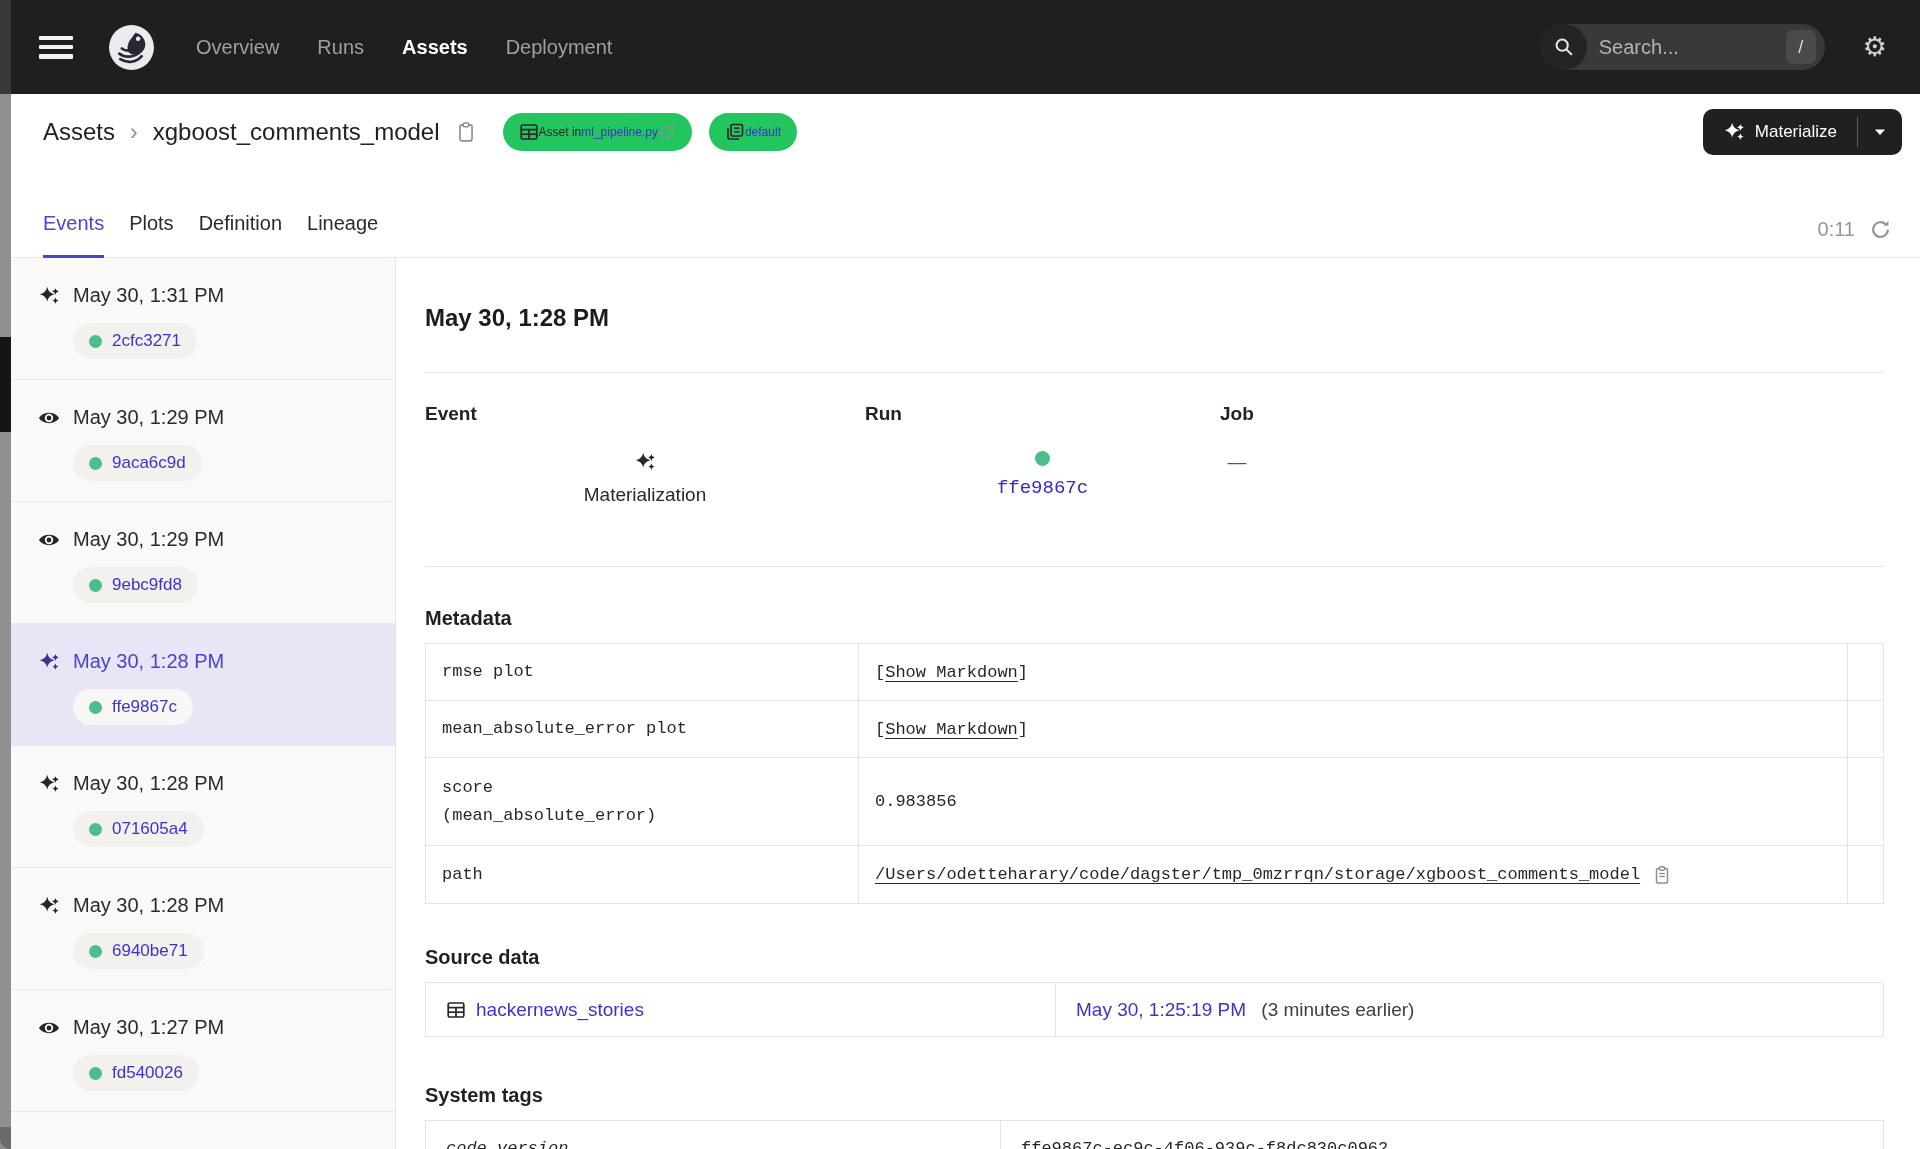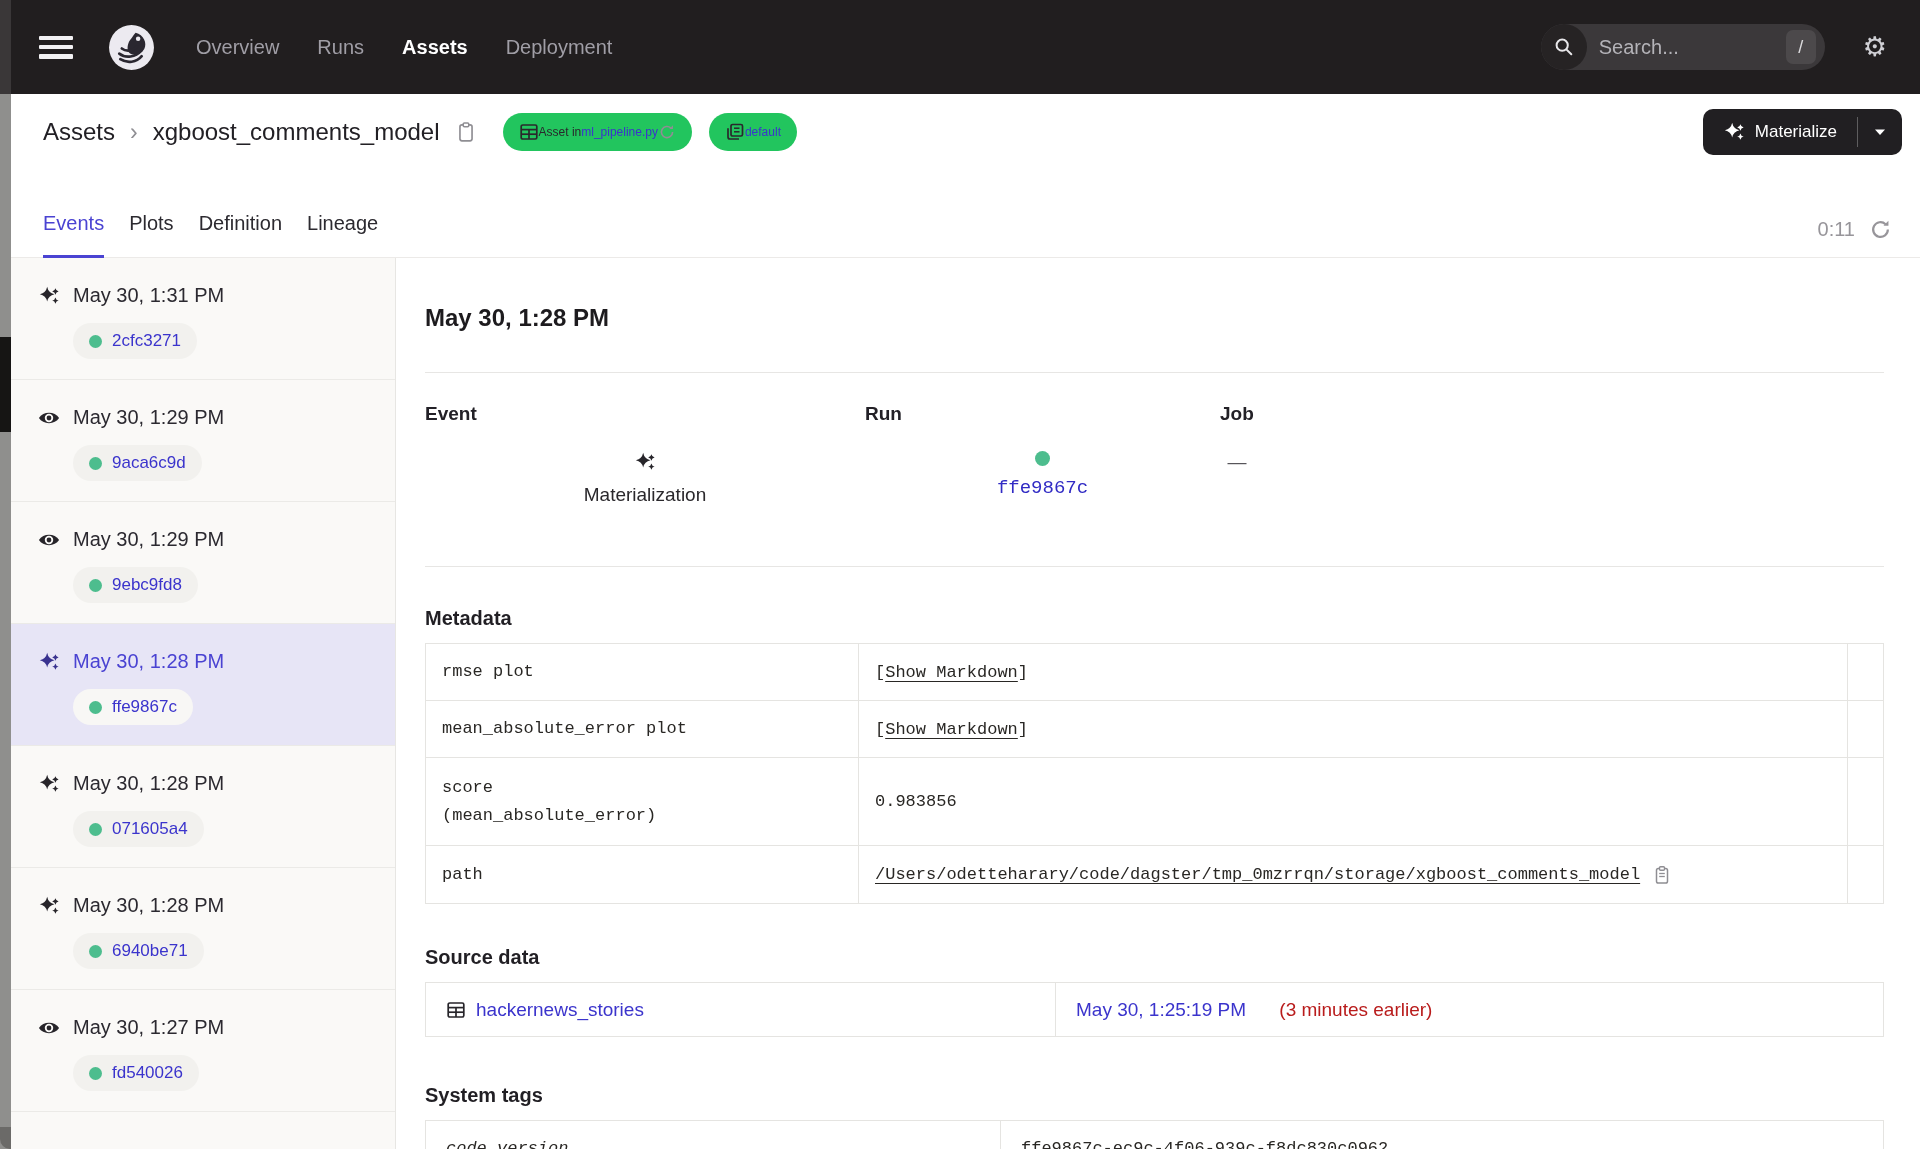--- a/index.html
+++ b/index.html
@@ -95,21 +95,21 @@
   .path-cell { display:flex; align-items:center; gap:12px; }
   .path-link { text-decoration:underline; text-underline-offset:4px; cursor:pointer; color:#292724; }
   .copy-sm { color:#8f8e93; cursor:pointer; display:inline-flex; }
 
   table.plain { margin-top:13px; width:100%; border-collapse:collapse; font-size:19px; }
   table.plain td { border:1px solid #e5e4e1; height:54px; padding:0 20px; vertical-align:middle; }
   .src-asset { display:flex; align-items:center; gap:10px; color:#3b34cc; cursor:pointer; }
   .src-asset svg { color:#27252a; }
   td.src-left { width:630px; }
   .src-time { color:#3b34cc; cursor:pointer; }
-  .src-rel { color:#b91c1c; margin-left:28px; }
+  .src-rel { color:#404040; margin-left:10px; }
   table.sys { margin-top:13px; width:100%; border-collapse:collapse; font-family:"Liberation Mono","DejaVu Sans Mono",monospace; font-size:17px; color:#292724; }
   table.sys td { border:1px solid #e5e4e1; height:55px; padding:0 20px; vertical-align:middle; }
   td.sys-left { width:575px;font-style:italic; }
   table.sys tr.clipped td { height:40px; border-bottom:none; }
 
   svg .st { fill:none; stroke:currentColor; }
 </style>
 </head>
 <body>
 

